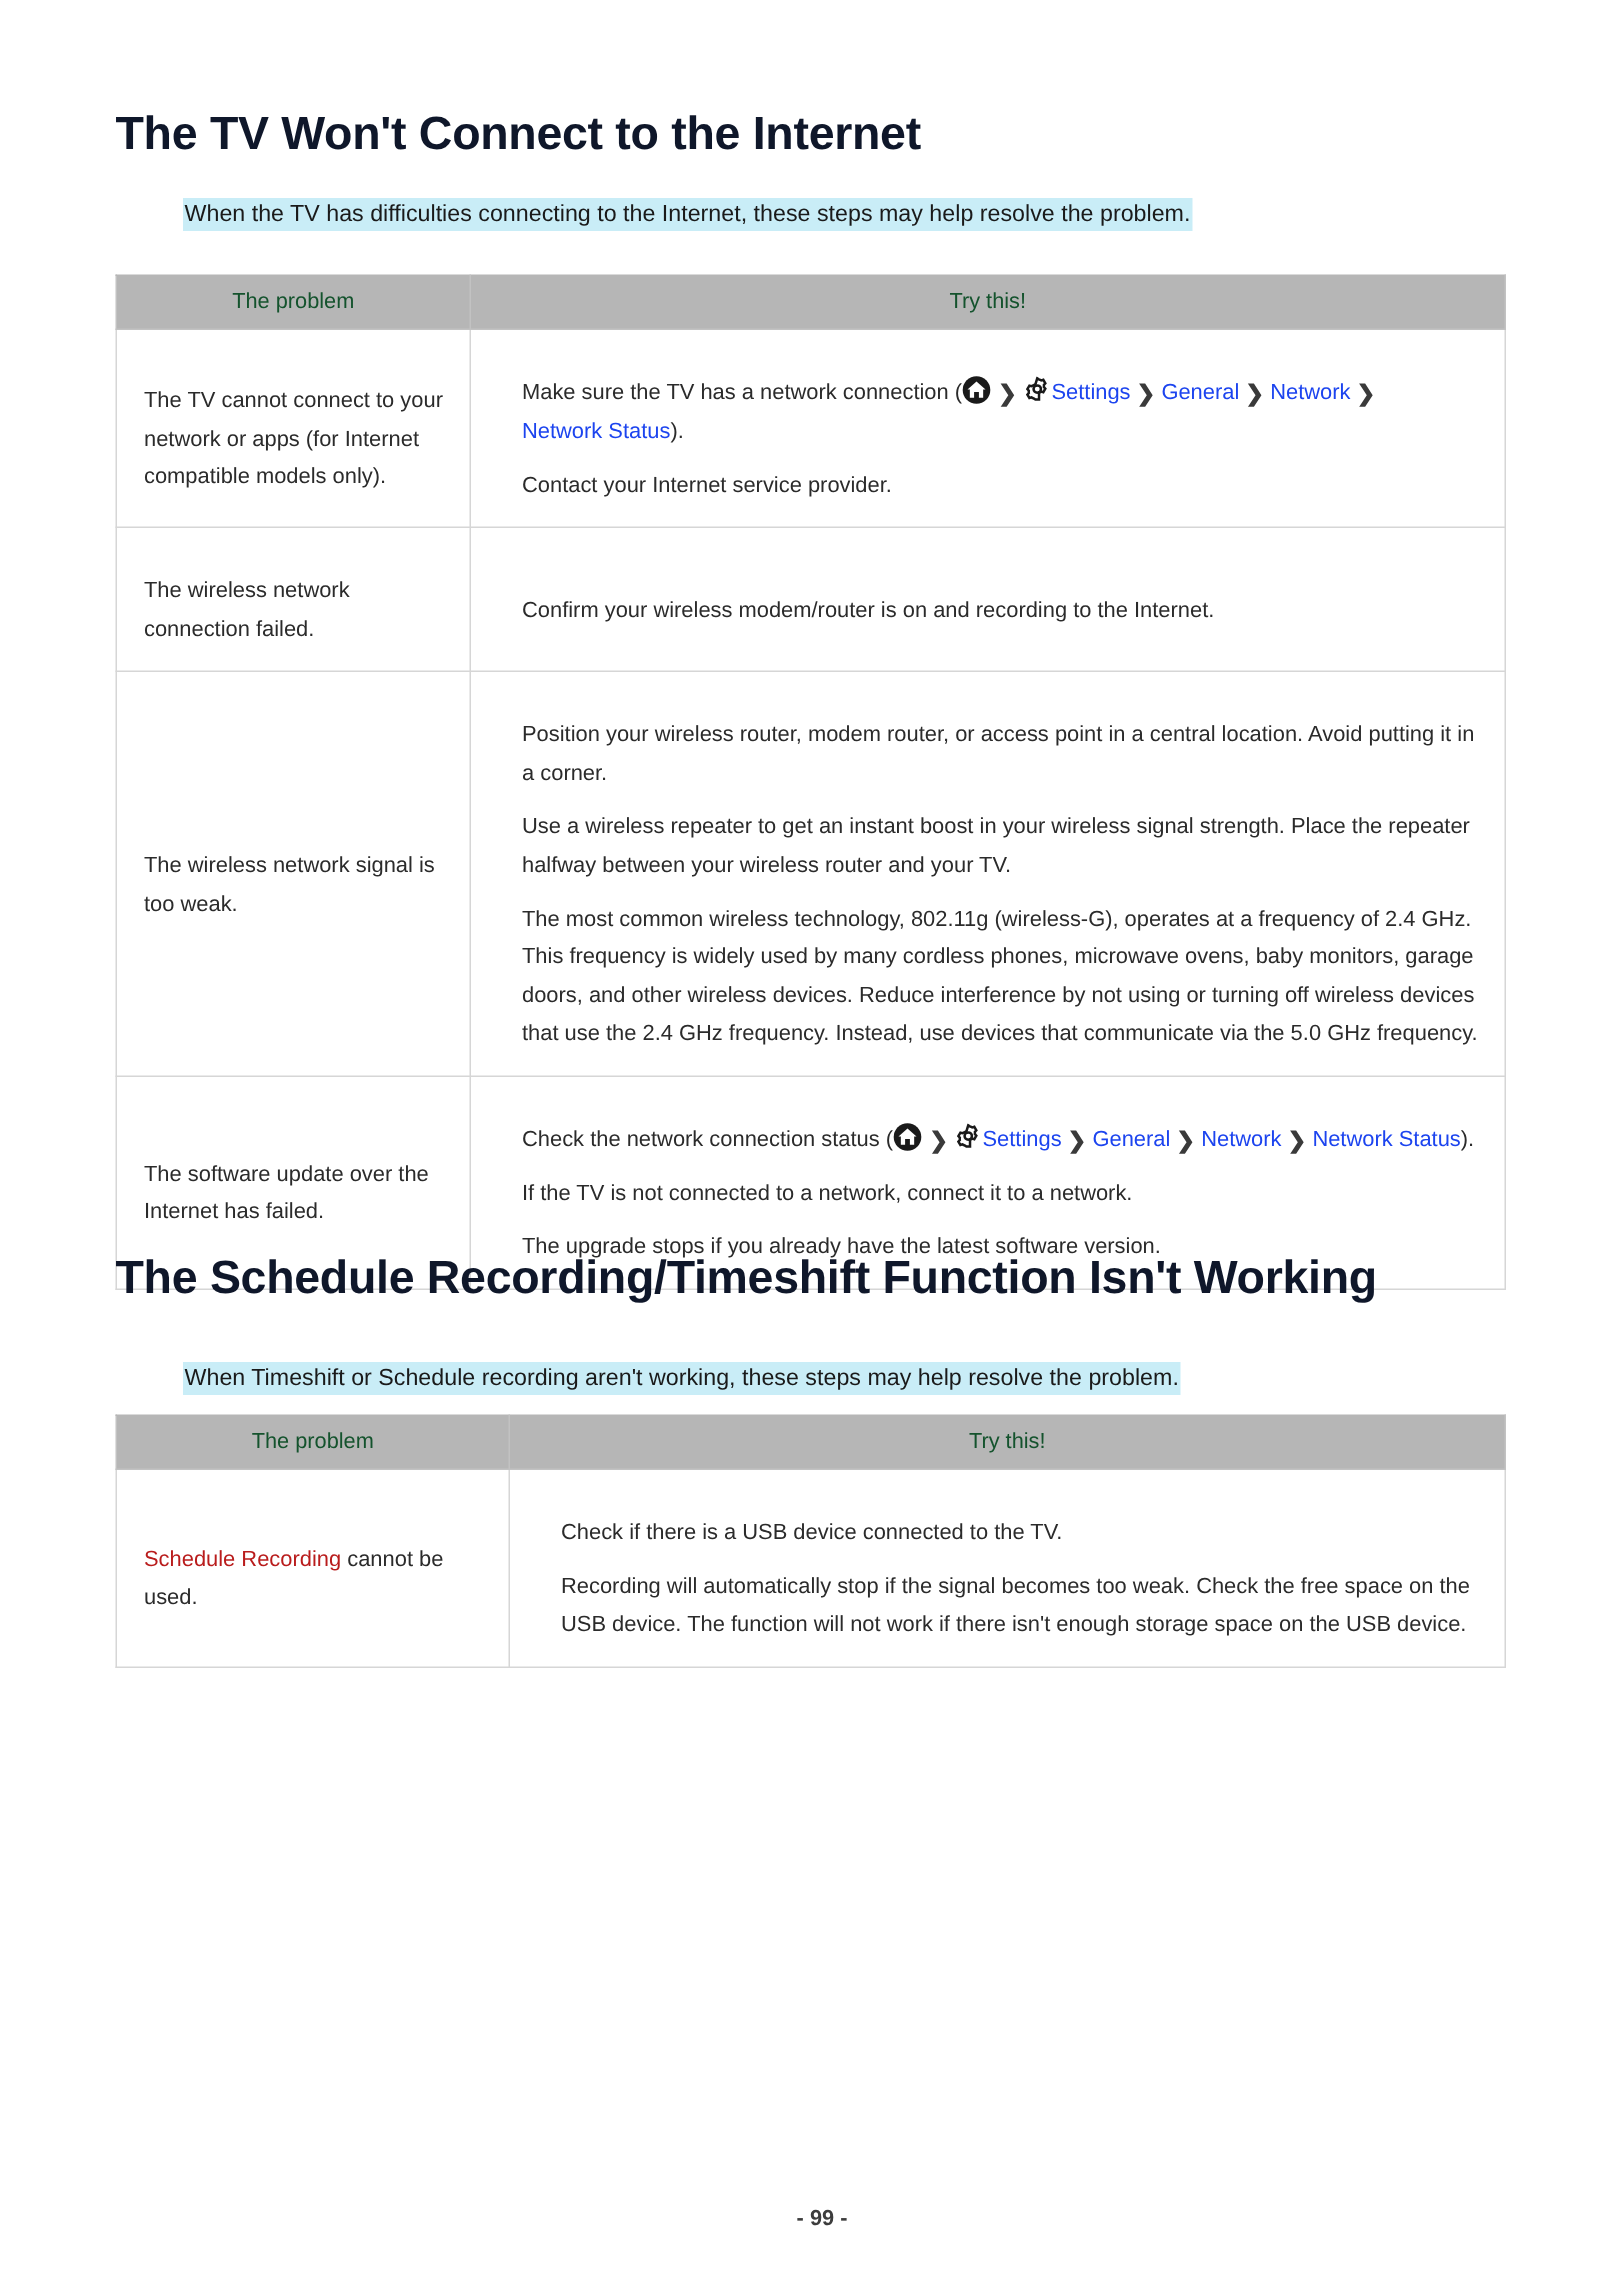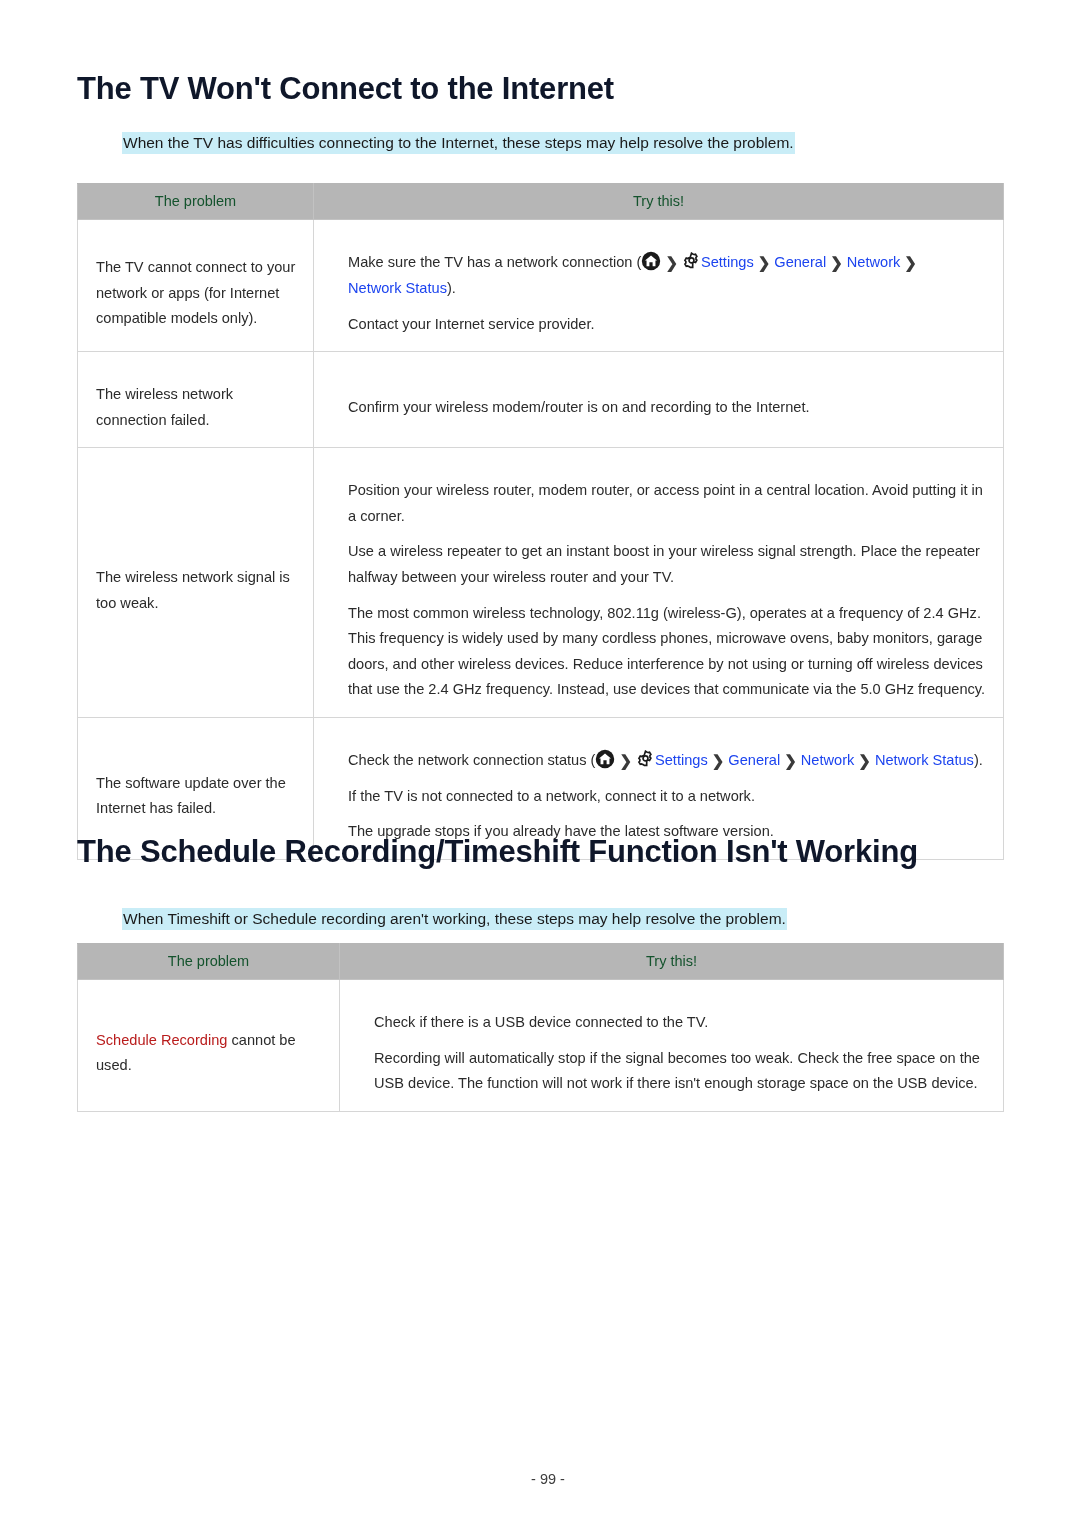--- a/index.html
+++ b/index.html
@@ -117,20 +117,21 @@
 
   
   .footer {
     position: absolute;
     left: 16px;
     right: 0;
     bottom: 40px;
     text-align: center;
     font-size: 14.5px;
     color: #3d3d3d;
+    font-weight: bold;
   }
 
   
   .blk-title-1 { position:absolute; left:77px; top:70px; }
   .blk-lead-1  { position:absolute; left:77px; top:131px; }
   .blk-tbl-1   { position:absolute; left:77px; top:183px; }
   .blk-title-2 { position:absolute; left:77px; top:833px; }
   .blk-lead-2  { position:absolute; left:77px; top:891px;margin-top:16px; }
   .blk-tbl-2   { position:absolute; left:77px; top:943px; }
 </style>

